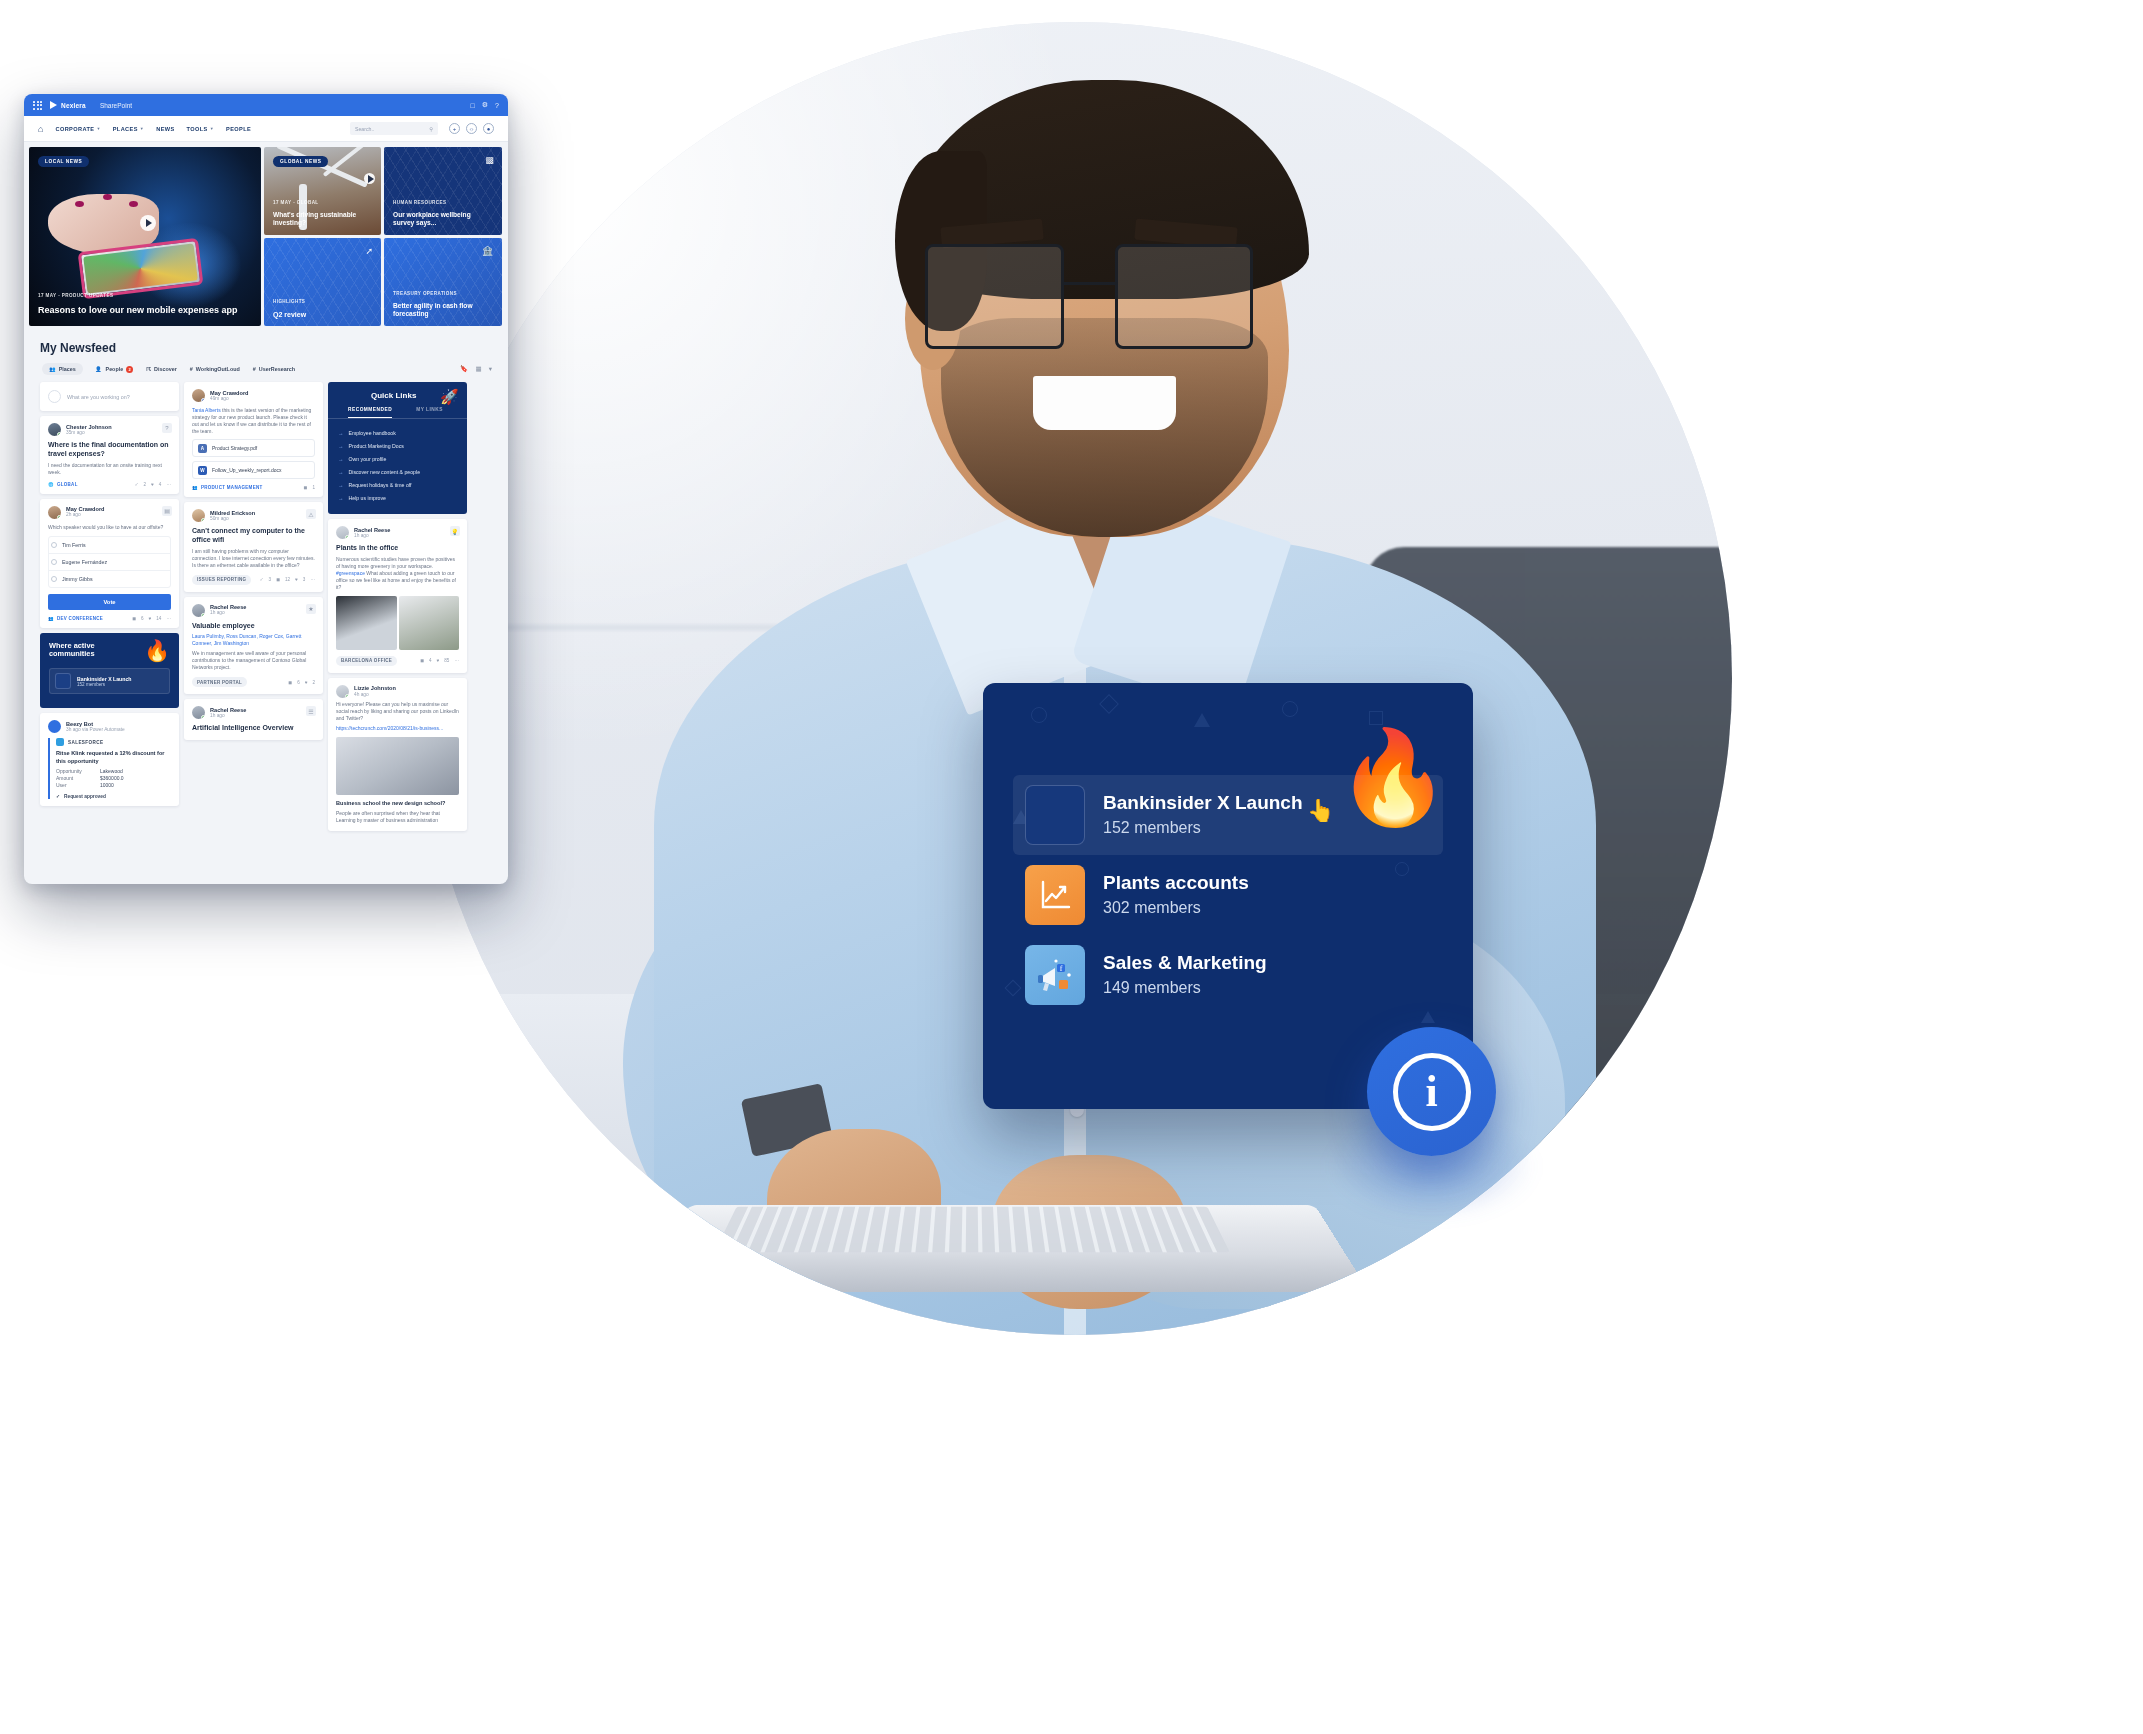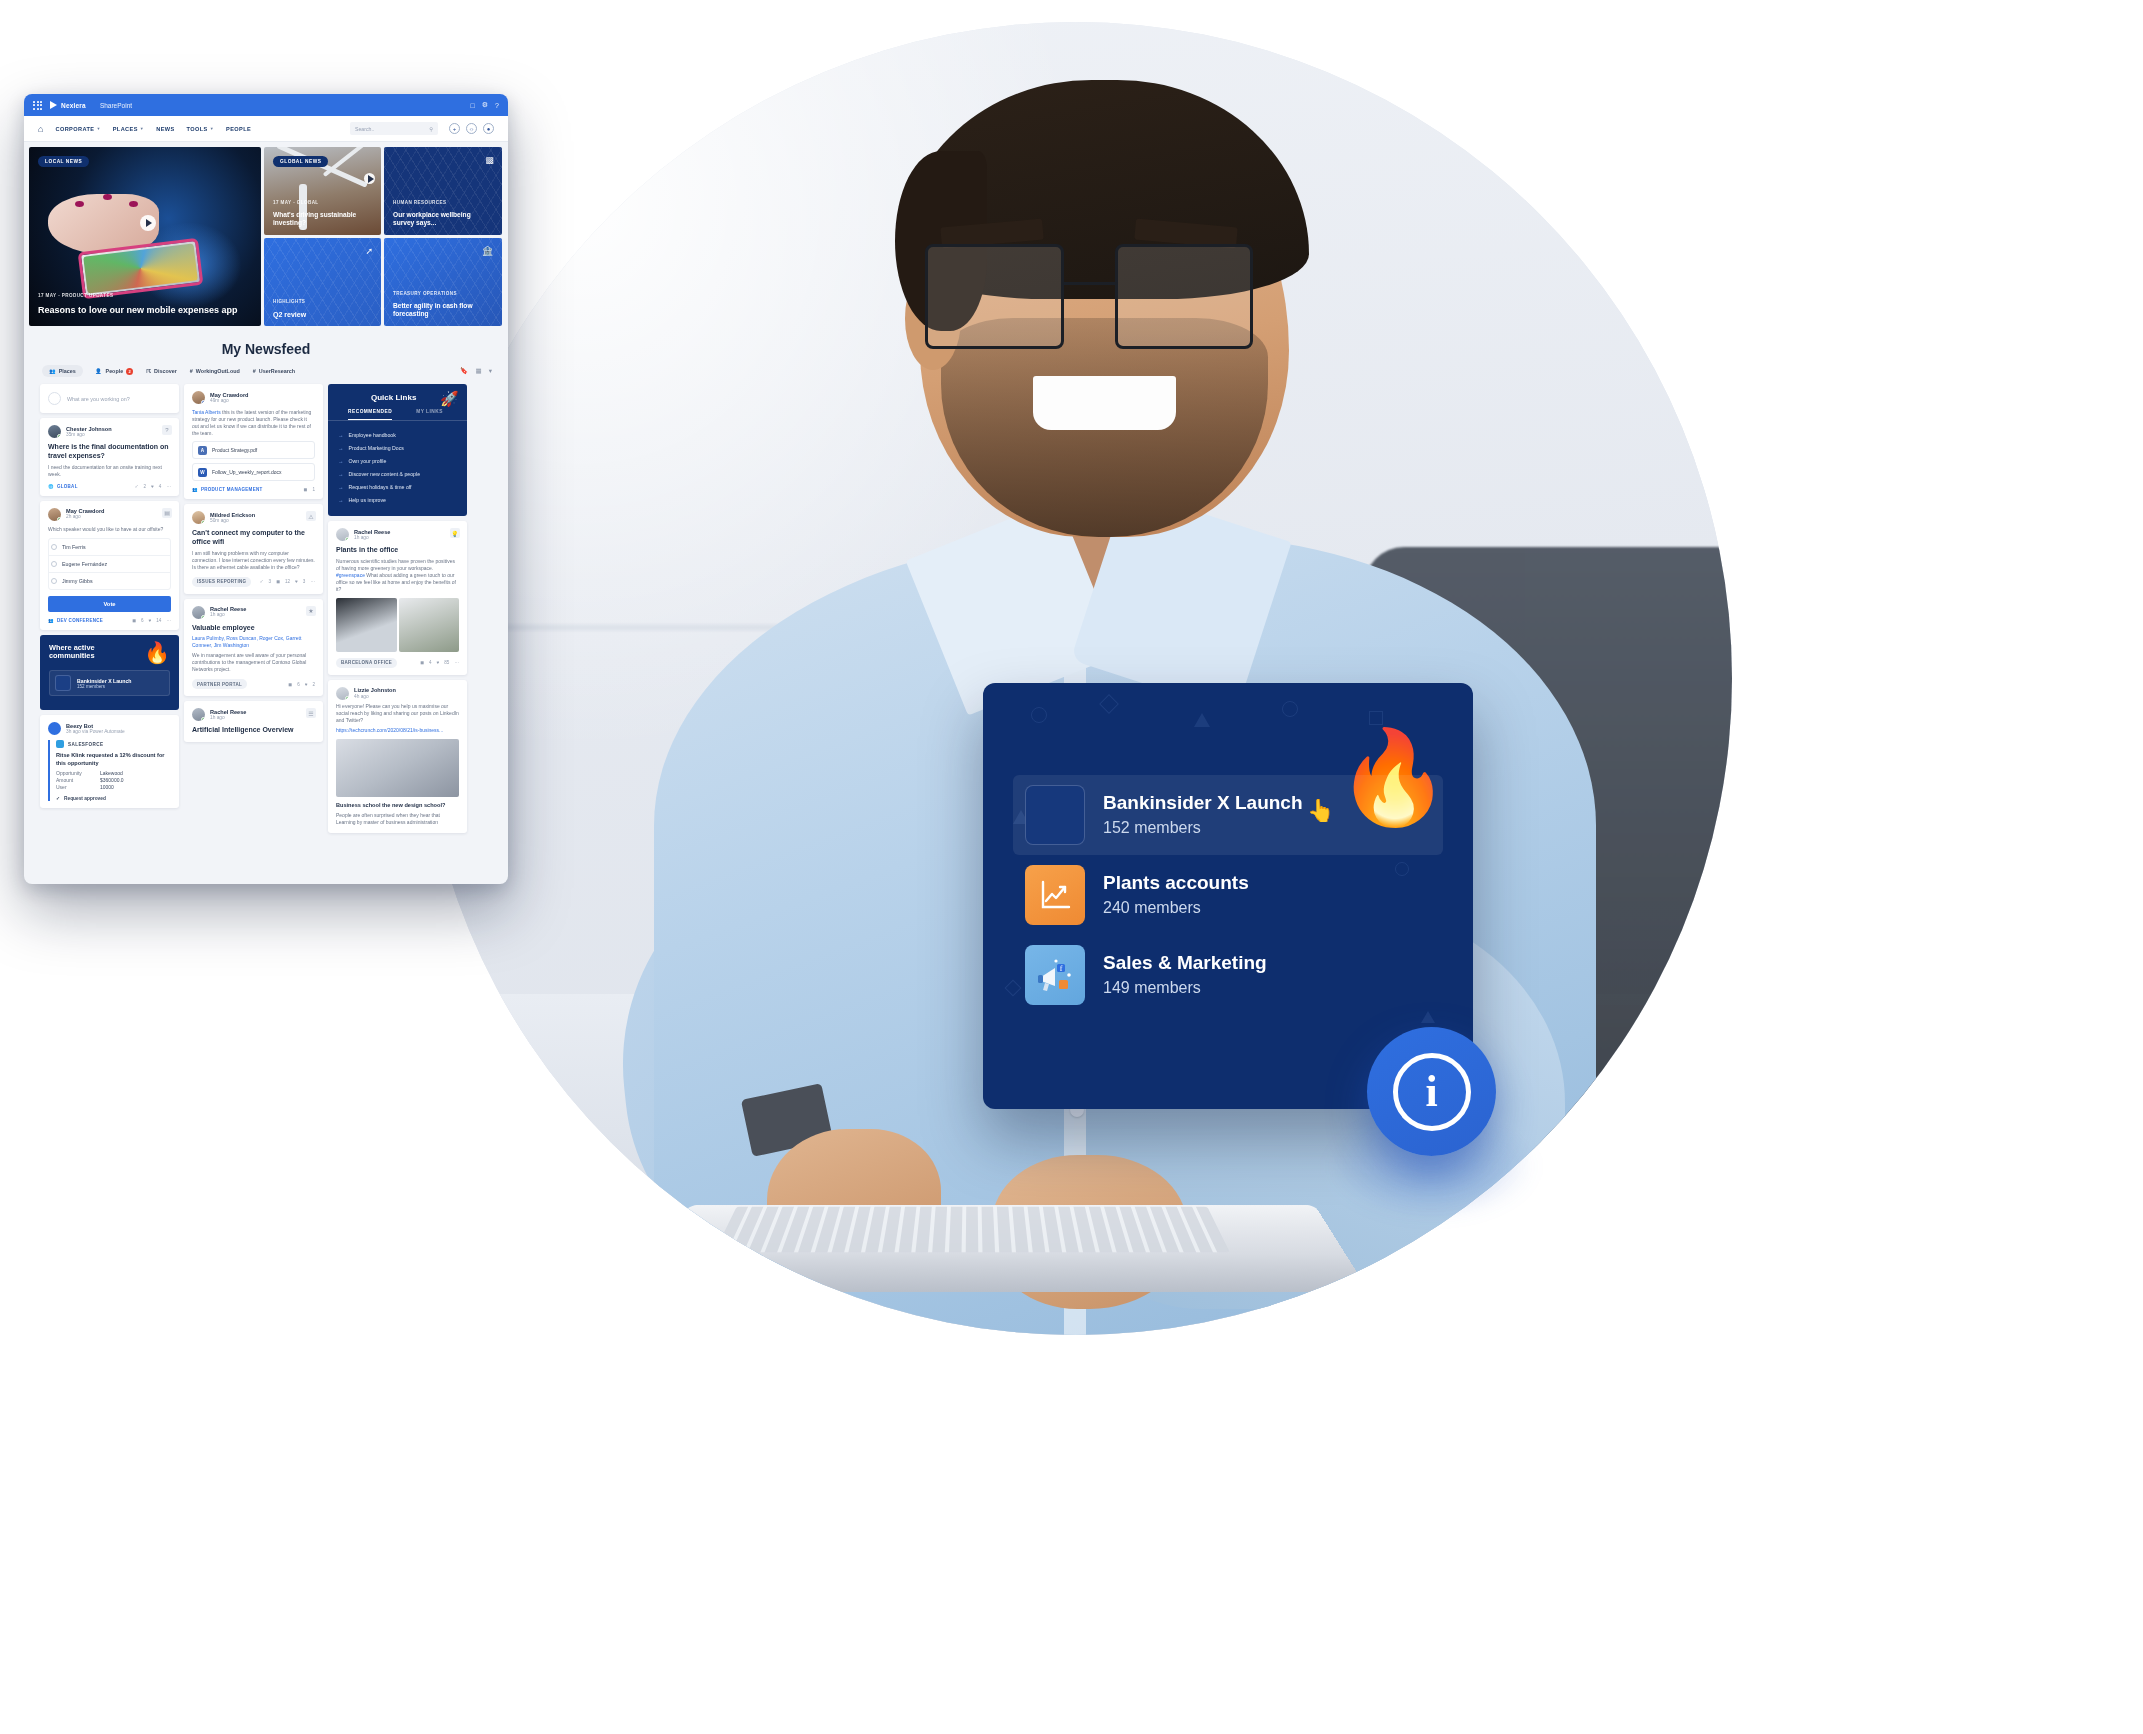--- a/index.html
+++ b/index.html
@@ -263,21 +263,21 @@
   }
   .play-btn {
     position:absolute; width:16px;height:16px;border-radius:50%;
     background:rgba(255,255,255,.92); display:flex;align-items:center;justify-content:center;
   }
   .play-btn:after{content:"";width:0;height:0;border-left:6px solid #24304a;border-top:4px solid transparent;border-bottom:4px solid transparent;margin-left:2px;}
   .tile-corner-ic { position:absolute; right:8px; top:8px; color:#fff; font-size:9px; opacity:.95;}
 
   
   .nf-head { padding: 10px 16px 0; }
-  .nf-title { font-size:14px; font-weight:700; color:#1c2a42;text-align:center; }
+  .nf-title { font-size:12px; font-weight:700; color:#1c2a42; }
   .nf-filters { display:flex; align-items:center; gap:13px; margin-top:8px; padding-left:2px;}
   .nf-chip {
     display:flex; align-items:center; gap:3px; font-size:5.4px; font-weight:700; color:#3d4a61;
   }
   .nf-chip.active { background:#e7eaf0; border-radius:9px; padding:3px 7px;}
   .nf-dot-red {
     background:#e8412f; color:#fff; border-radius:50%; width:7px;height:7px;
     font-size:4px; display:flex;align-items:center;justify-content:center;
   }
   .nf-right-ic { margin-left:auto; display:flex; gap:7px; color:#8d97a8; font-size:6.5px;}
@@ -941,21 +941,21 @@
       <div class="bc-row">
         <div class="bc-sq orange">
           <svg width="38" height="38" viewBox="0 0 38 38" aria-hidden="true">
             <path d="M7 6 V31 H33" stroke="#fff" stroke-width="2.4" fill="none" stroke-linecap="round"></path>
             <path d="M10 25 L16 18 L20 22 L29 11" stroke="#fff" stroke-width="2.4" fill="none" stroke-linecap="round" stroke-linejoin="round"></path>
             <path d="M24 11 H29 V16" stroke="#fff" stroke-width="2.4" fill="none" stroke-linecap="round" stroke-linejoin="round"></path>
           </svg>
         </div>
         <div>
           <div class="bc-nm">Plants accounts</div>
-          <div class="bc-mb">240 members</div>
+          <div class="bc-mb">302 members</div>
         </div>
       </div>
       <div class="bc-row">
         <div class="bc-sq lblue">
           <svg width="40" height="40" viewBox="0 0 40 40" aria-hidden="true">
             <path d="M6 22 L20 13 L20 31 L6 26 Z" fill="#f2f6fb"></path>
             <rect x="3" y="20" width="5" height="8" rx="1.6" fill="#3b78c4"></rect>
             <path d="M10 28 L14 29 L12 36 L8 35 Z" fill="#d8e4f2"></path>
             <rect x="22" y="9" width="8" height="8" rx="1.6" fill="#2f6fe0"></rect>
             <text x="26" y="16" font-size="8" fill="#fff" text-anchor="middle" font-family="Liberation Serif, serif">f</text>

